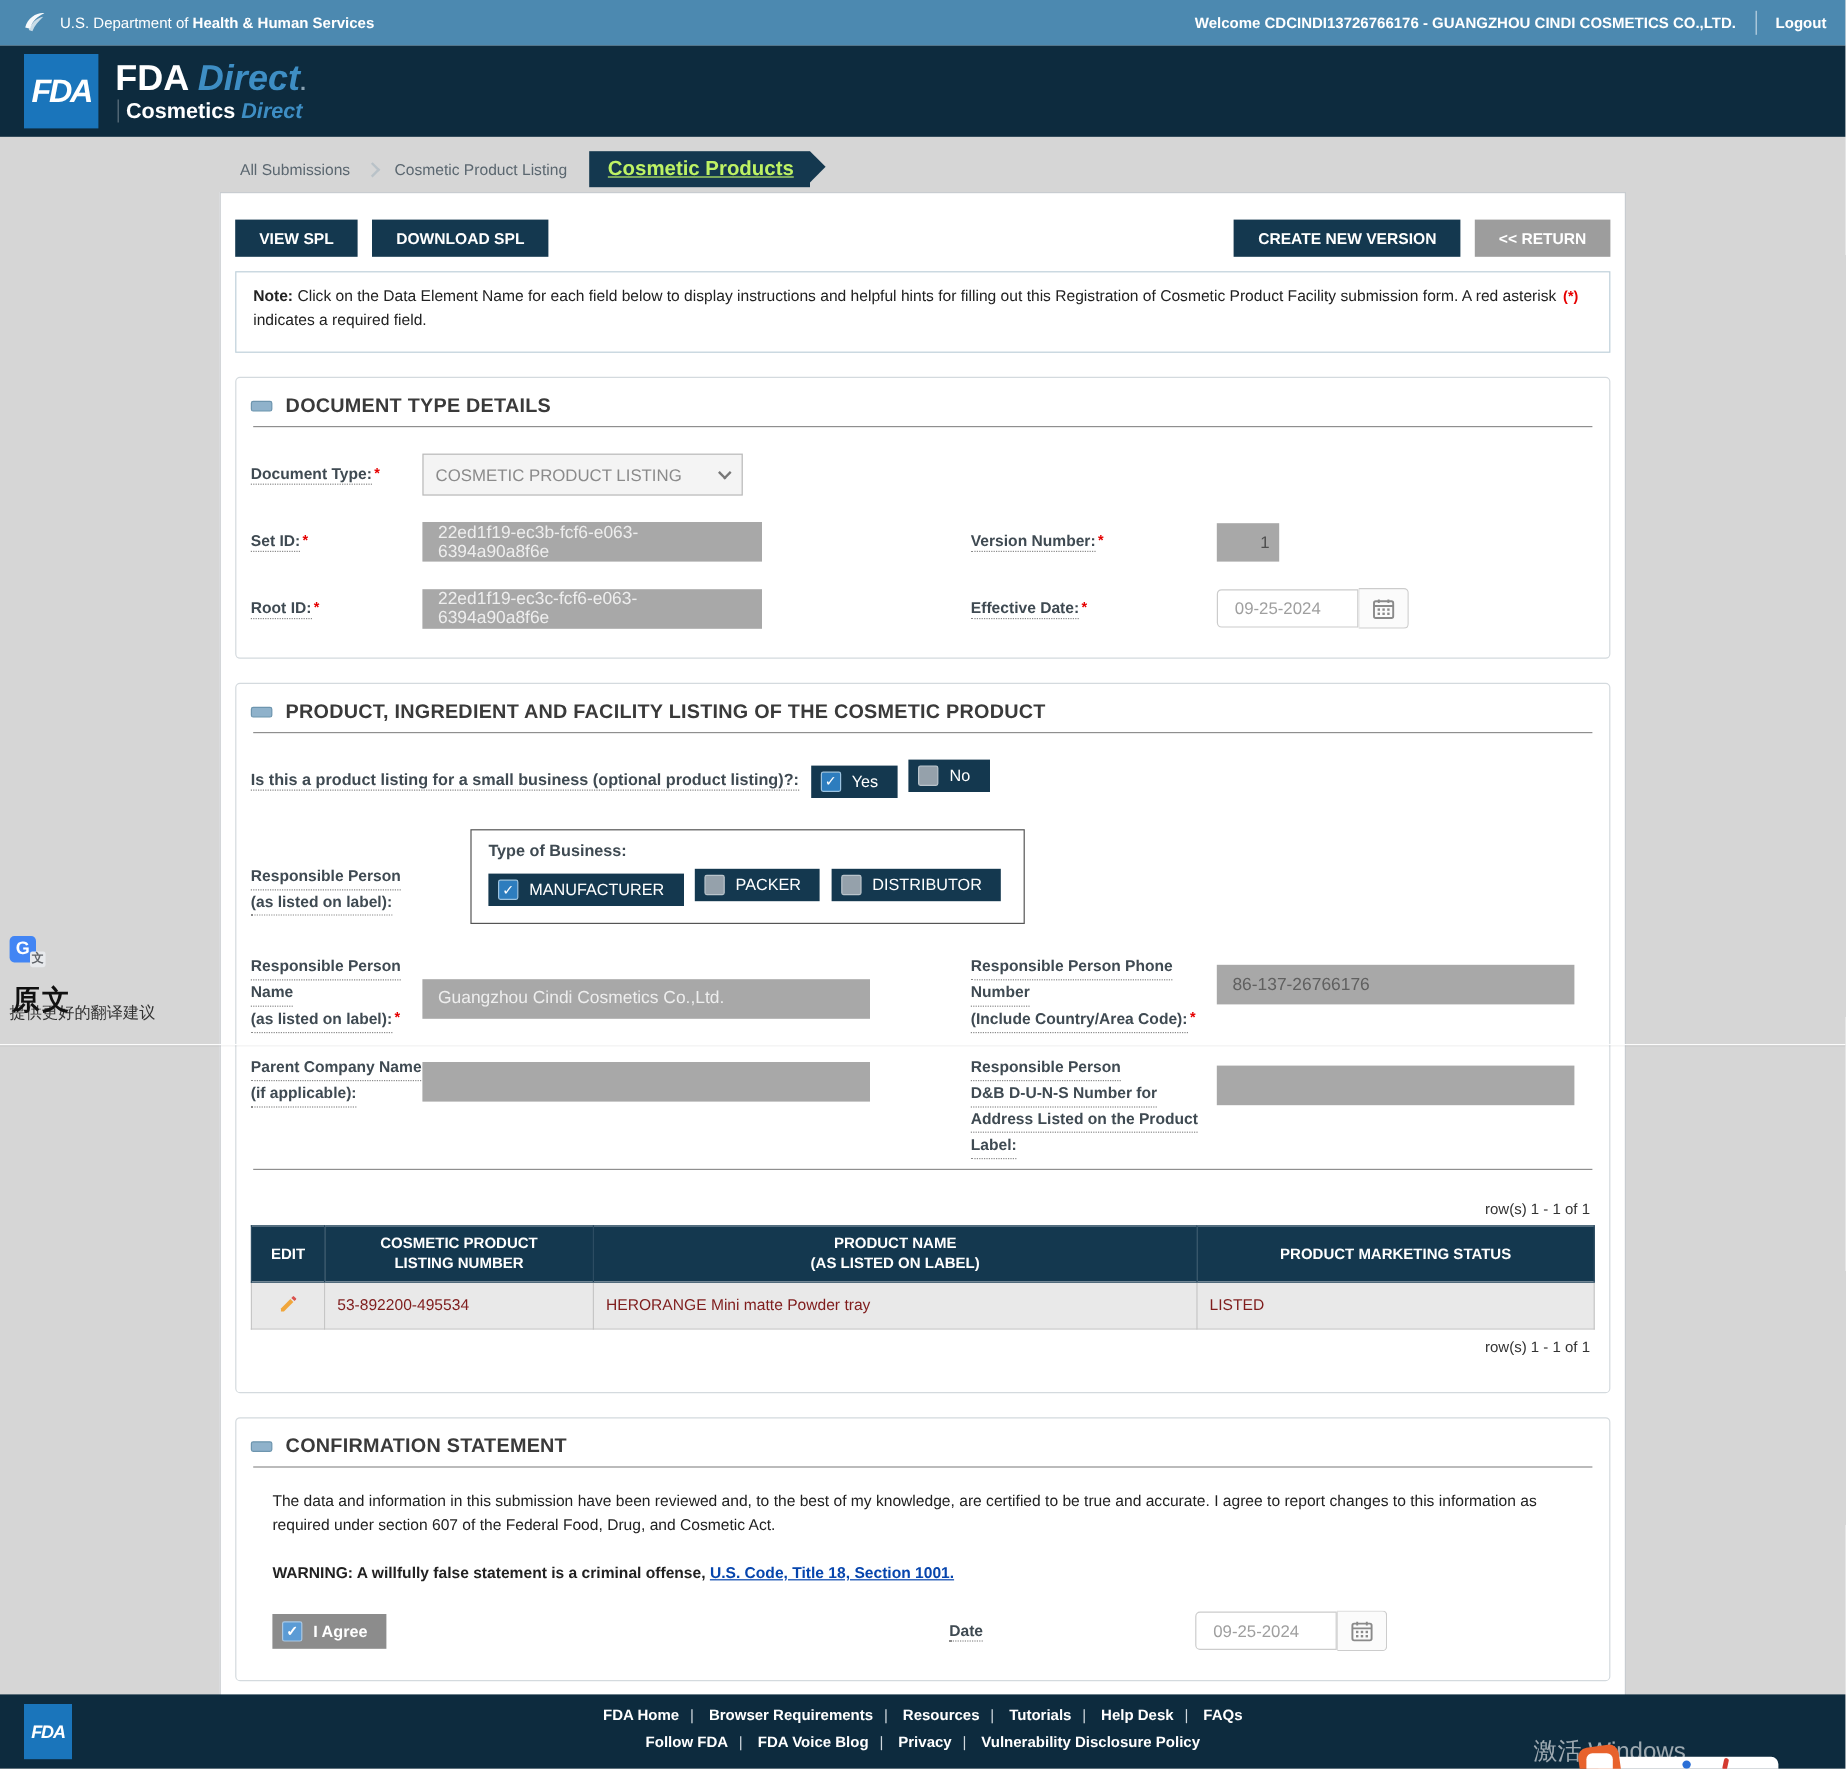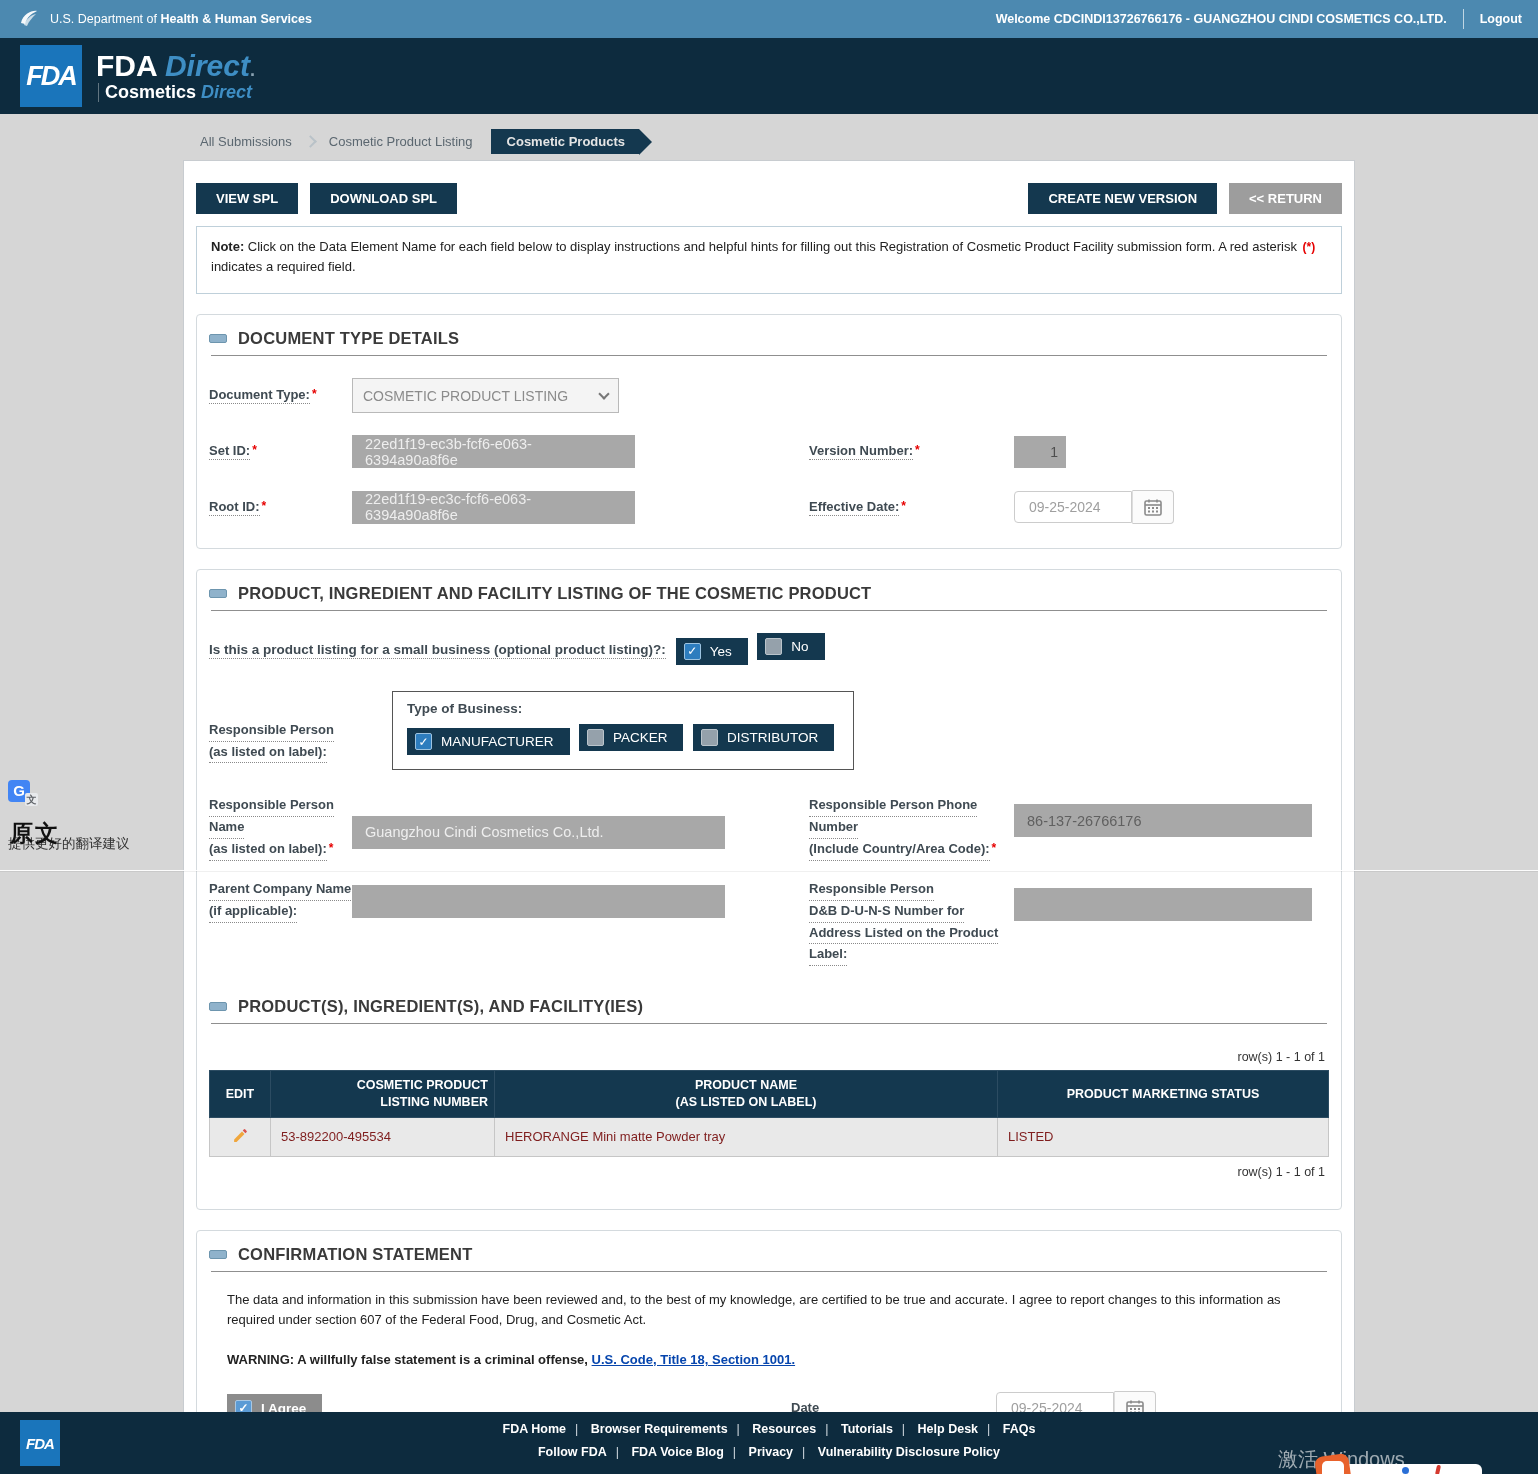--- a/index.html
+++ b/index.html
@@ -30,22 +30,22 @@
   .wm-dot { color:#8aa2b2; font-size:18px; }
   .wm-line2 { font-size:18px; font-weight:bold; color:#fff; border-left:1px solid rgba(255,255,255,.35);
               padding-left:6px; margin-left:2px; margin-top:2px; }
   .wm-line2 .direct { color:#3e8ec4; font-style:italic; font-weight:bold; }
 
   
   .breadcrumb { display:flex; align-items:center; margin:14px 0 6px 190px; font-size:13px; color:#5b6770; height:26px; }
   .crumb { padding:0 10px; cursor:pointer; }
   .crumb-sep { width:9px; height:9px; border-top:2px solid #b9c2c8; border-right:2px solid #b9c2c8;
                transform:rotate(45deg); margin:0 4px; }
-  .crumb-active { position:relative; background:#14384f; color:#e5e5e5; font-weight:bold;
-                  padding:5px 14px 5px 16px; margin-left:8px; font-size:13px; }
+  .crumb-active { position:relative; background:#14384f; color:#bef264; font-weight:bold;
+                  padding:5px 14px 5px 16px; margin-left:8px; font-size:17px;text-decoration:underline; }
   .crumb-active:after { content:""; position:absolute; right:-13px; top:0;
                   border-top:13px solid transparent; border-bottom:13px solid transparent;
                   border-left:13px solid #14384f; }
 
   
   .card { position:relative; margin:4px 183px 0; background:#fff; border:1px solid #c8ccd0;
           padding:22px 12px 46px; }
 
   .btnrow { display:flex; gap:12px; }
   .btn { background:#14384f; color:#fff; font-weight:bold; font-size:13px; padding:8px 20px;
@@ -104,21 +104,21 @@
 
   .tob-box { border:1px solid #555; padding:9px 14px 14px; display:inline-block; margin-left:40px; }
   .tob-label { font-size:13.5px; font-weight:bold; color:#3f4a52; margin-bottom:8px; }
 
   .rows-info { text-align:right; font-size:12.5px; color:#333; margin:8px 4px 6px; }
   table.ptable { width:100%; border-collapse:collapse; }
   table.ptable th { background:#14384f; color:#fff; font-size:12.5px; padding:6px 6px; height:46px;
                     border:1px solid #2c4c62; line-height:1.35; }
   table.ptable td { background:#e9e9e9; font-size:13px; color:#7f1d1d; padding:9px 10px;
                     border:1px solid #c6c6c6; }
-  .col-edit { width:61px; } .col-num { width:224px;text-align:right; } .col-name { width:503px; }
+  .col-edit { width:61px; } .col-num { width:224px; } .col-name { width:503px; }
   td.center { text-align:center; }
 
   .agree-btn { background:#8c8c8c; color:#fff; display:inline-flex; align-items:center; gap:9px;
                padding:6px 16px 6px 8px; font-size:13.5px; font-weight:bold; cursor:pointer; }
   .agree-cbx { background:#5b9bd5; border:1px solid #a9c8e4; }
 
   .confirm-text { font-size:13px; color:#222; line-height:1.55; margin-top:18px; }
   .warning { font-size:13px; font-weight:bold; color:#222; margin-top:22px; }
 
   .rightpair { display:flex; align-items:center; margin-left:auto; width:520px; }
@@ -336,24 +336,20 @@
         <span class="lblcol-r">
           <span class="u lbl-line">Responsible Person</span><br>
           <span class="u lbl-line">D&amp;B D-U-N-S Number for</span><br>
           <span class="u lbl-line">Address Listed on the Product</span><br>
           <span class="u lbl-line">Label:</span>
         </span>
         <div class="ro-input w300" style="margin-top:8px"></div>
       </div>
     </div>
 
-    <div class="sec-title-row" style="margin-top:30px">
-      <span class="minus-icon"></span>
-      <span class="sec-title">PRODUCT(S), INGREDIENT(S), AND FACILITY(IES)</span>
-    </div>
     <hr class="sec-rule">
 
     <div class="rows-info" style="margin-top:26px">row(s) 1 - 1 of 1</div>
 
     <table class="ptable">
       <tbody>
           <tr>
         <th class="col-edit">EDIT</th>
         <th class="col-num"><span>COSMETIC PRODUCT</span><br><span>LISTING NUMBER</span></th>
         <th class="col-name"><span>PRODUCT NAME</span><br><span>(AS LISTED ON LABEL)</span></th>

